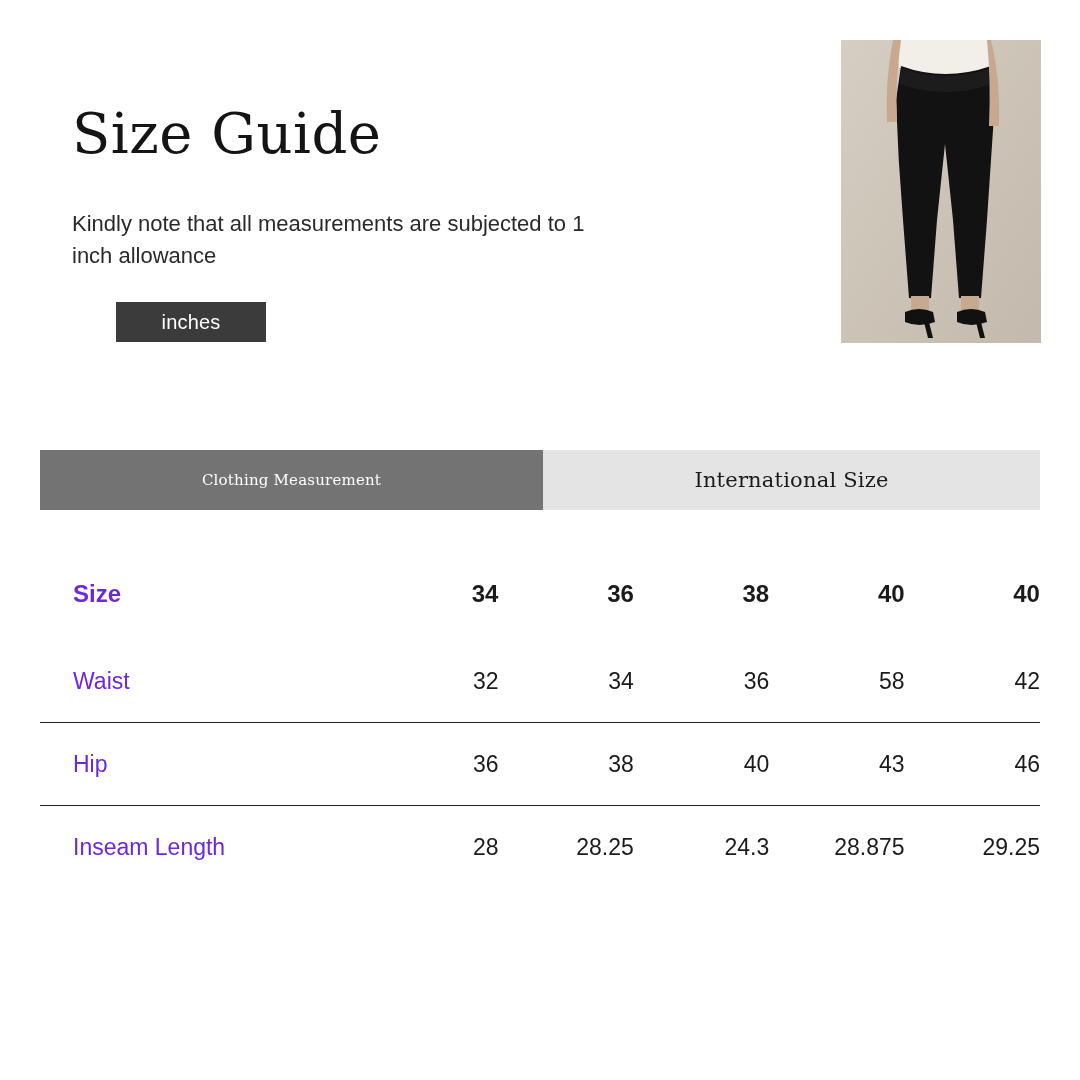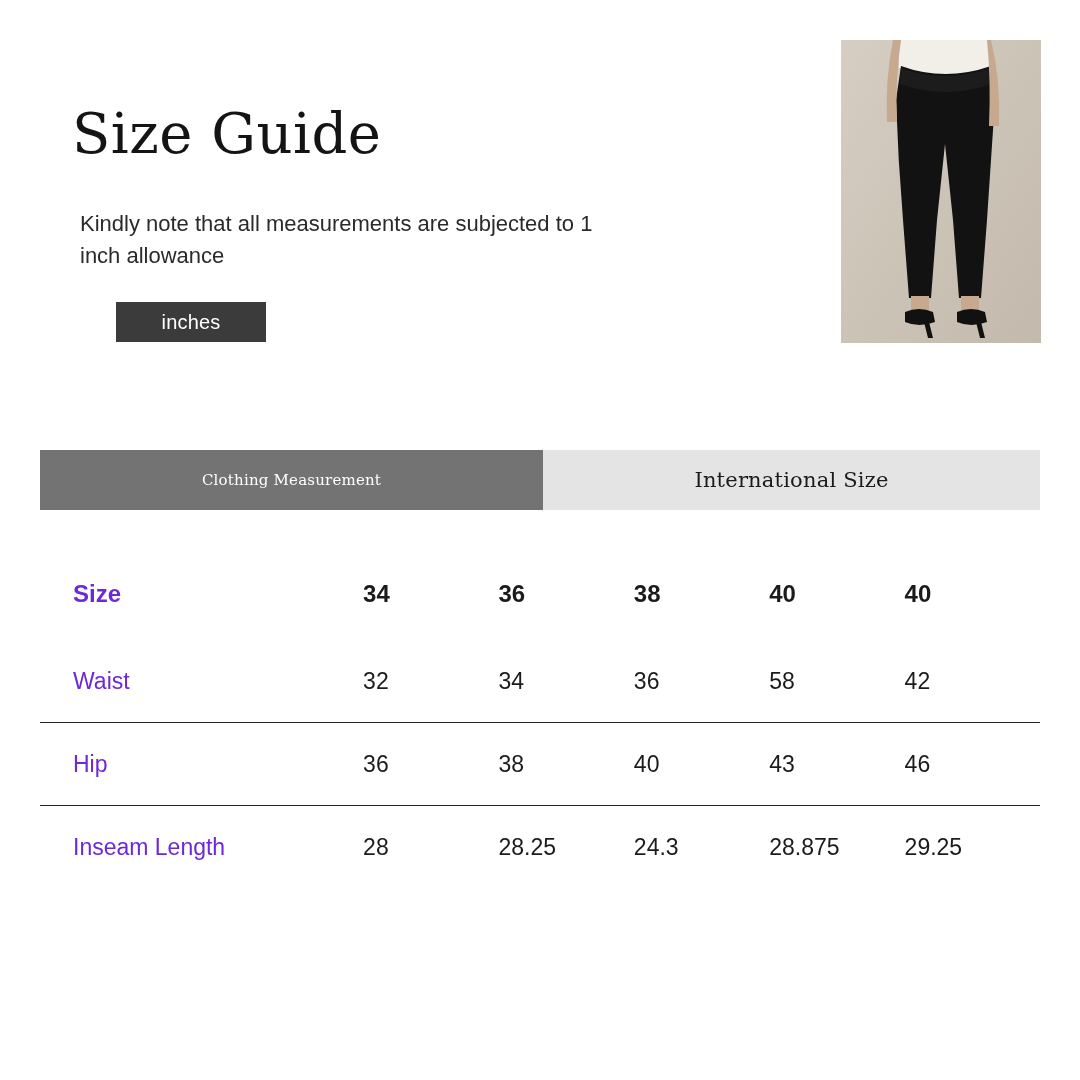--- a/index.html
+++ b/index.html
@@ -37,21 +37,20 @@
 
   .note {
     position: absolute;
     left: 72px;
     top: 208px;
     font-size: 22px;
     line-height: 32px;
     color: #2a2a2a;
     font-weight: 400;
     max-width: 520px;
-    margin-left: 8px;
   }
 
   .unit-badge {
     position: absolute;
     left: 72px;
     top: 302px;
     width: 150px;
     height: 40px;
     background: #3b3b3b;
     color: #ffffff;
@@ -128,21 +127,21 @@
     width: 300px;
     font-size: 23px;
     color: #6d28d9;
   }
   .row.size-row .label {
     font-size: 24px;
     font-weight: bold;
   }
   .row .cell {
     width: 140px;
-    text-align: left;
+    text-align: right;
     font-size: 23px;
     color: #1b1b1b;
   }
   .row.size-row .cell {
     font-size: 24px;
     font-weight: bold;
   }
   .divider {
     width: 1000px;
     height: 1px;

